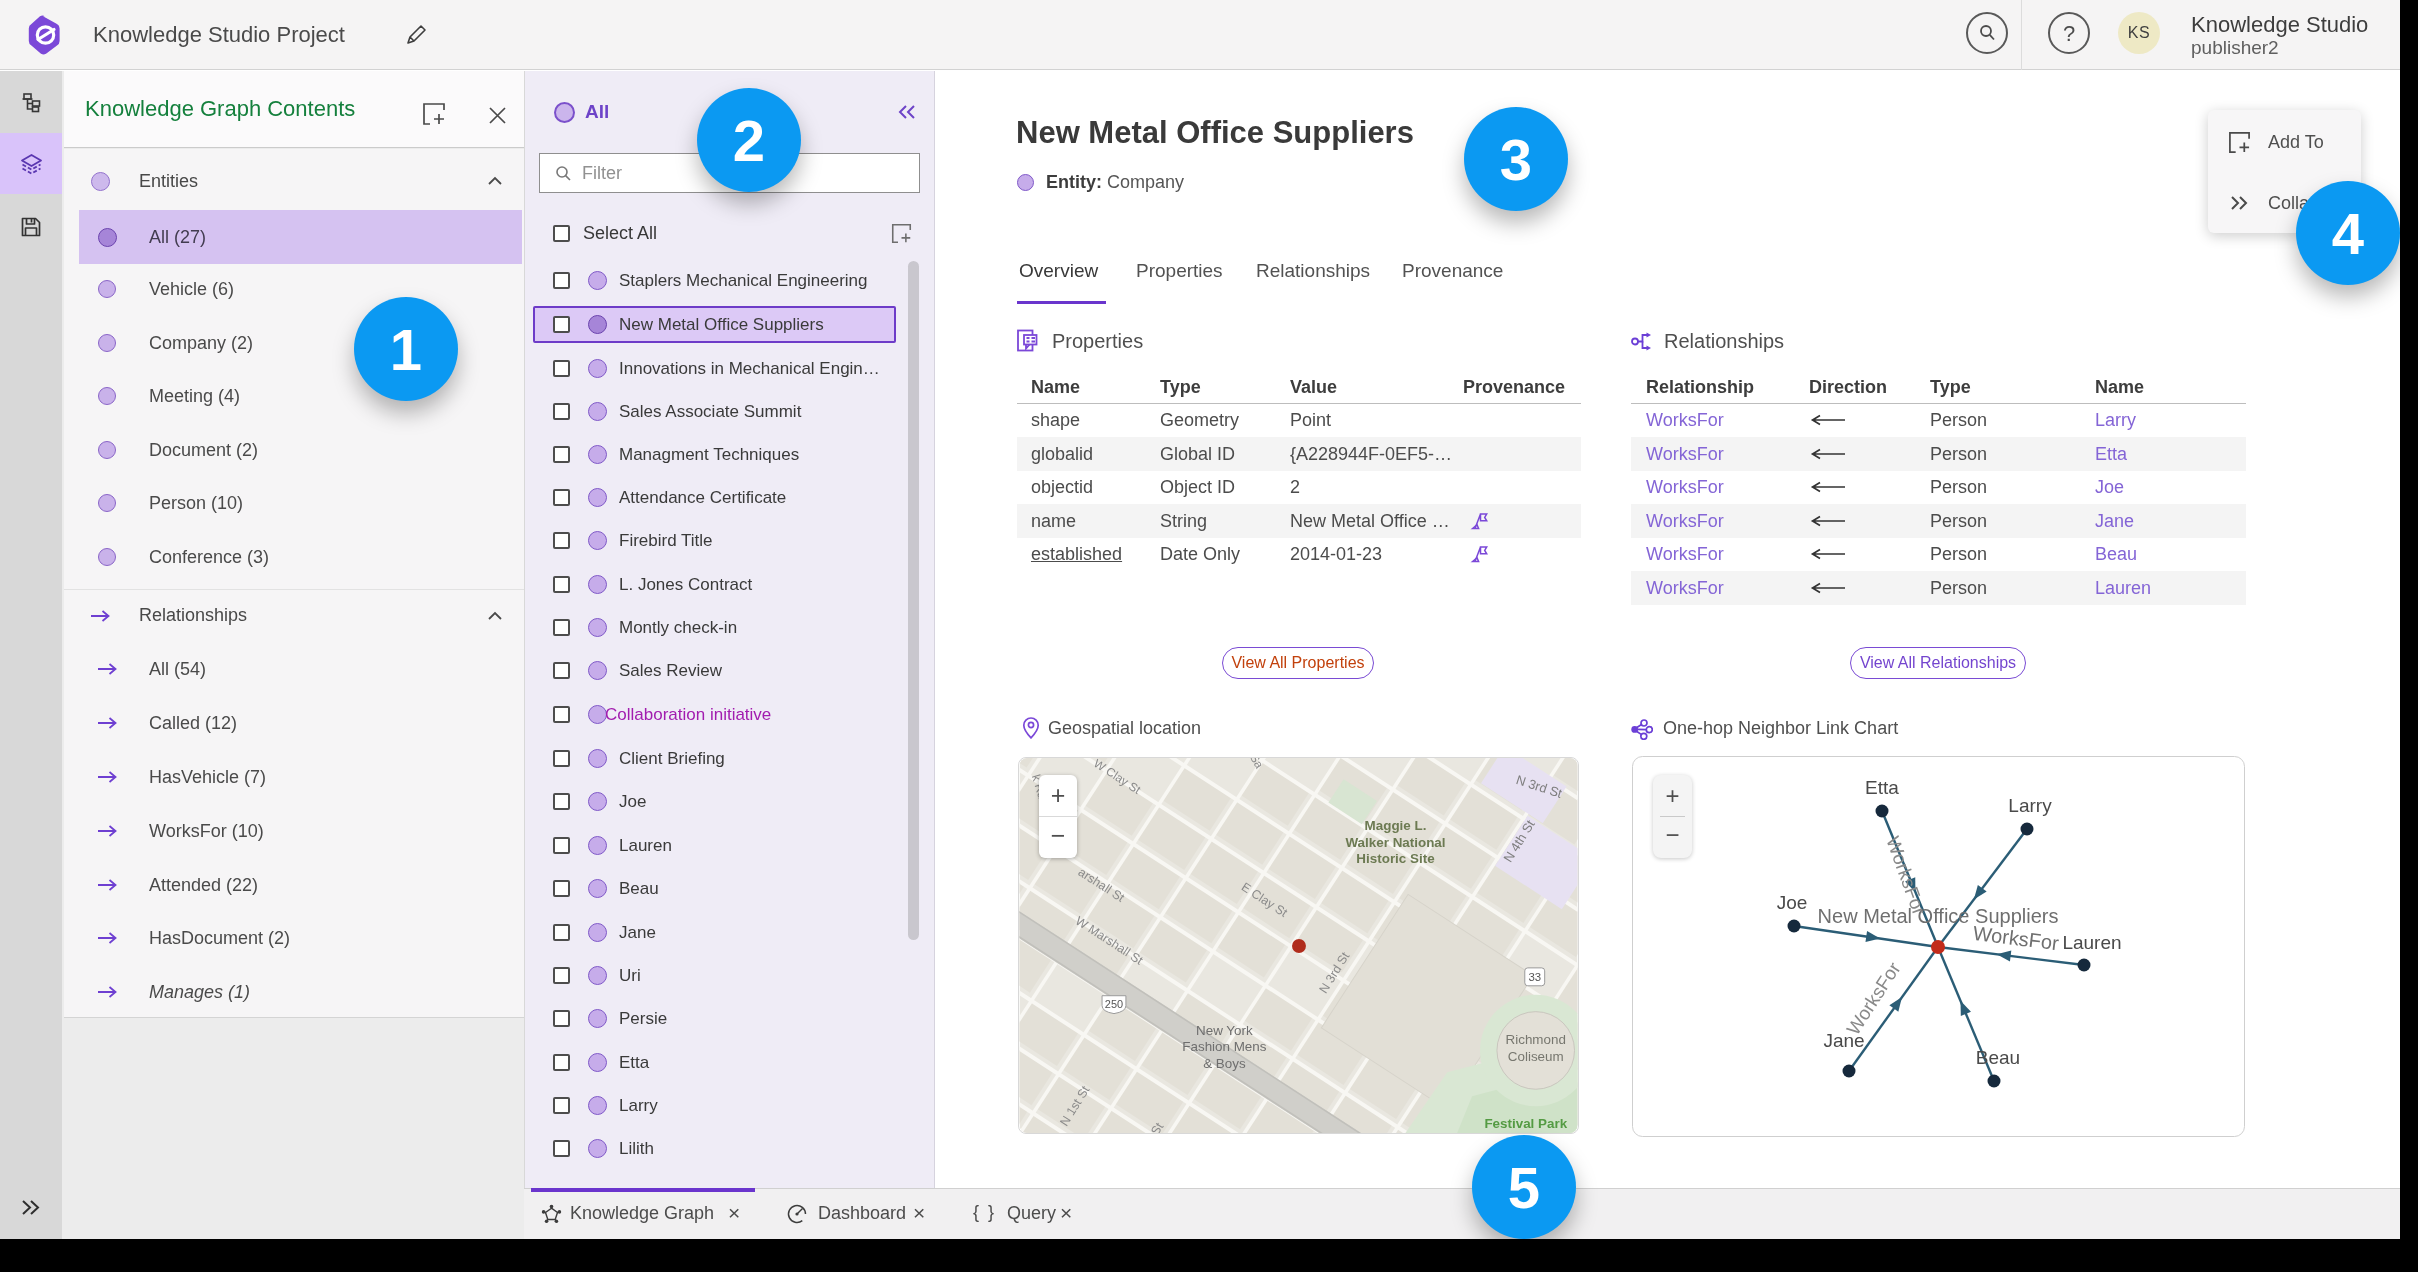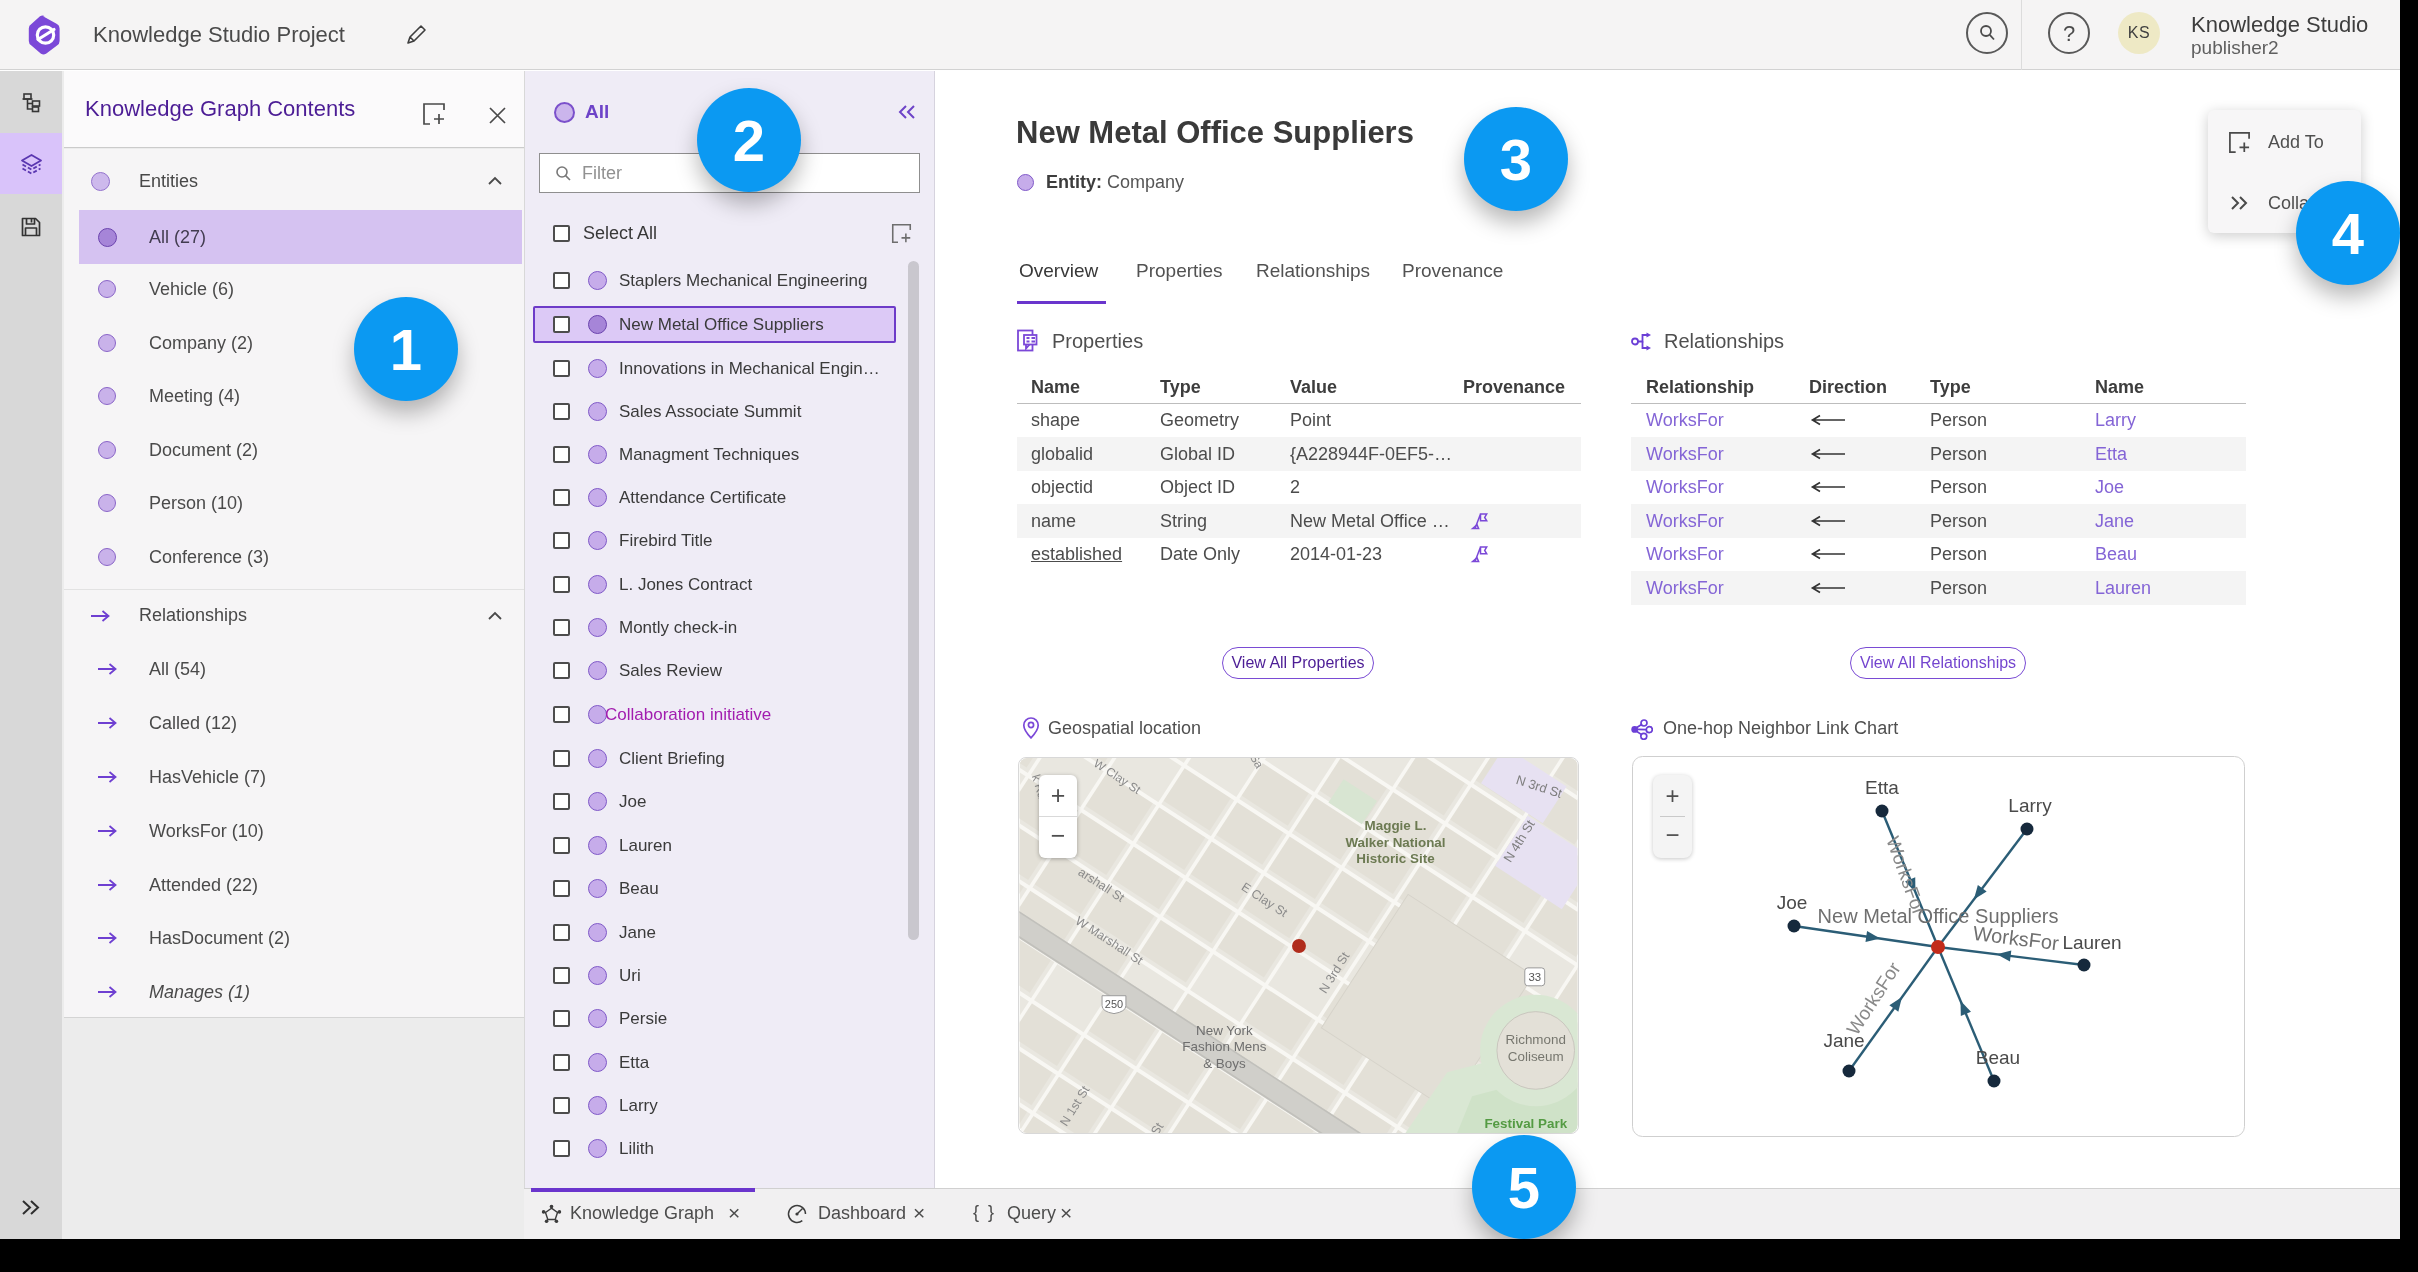--- a/index.html
+++ b/index.html
@@ -62,21 +62,21 @@
         <path d="M11.5 3 v3.5"></path>
  <path d="M5.5 19 v-7 h11 v7"></path>
  </g>
 </svg>
 <svg class="abs" style="left:21px;top:1199px;" width="20" height="17" viewBox="0 0 20 17">
  <path d="M2 2 L9 8.5 L2 15 M10 2 L17 8.5 L10 15" fill="none" stroke="#2e2e2e" stroke-width="2"></path>
 </svg>
 
 <div class="abs" style="left:62px;top:71px;width:462px;height:1168px;background:#ececec;"></div>
 <div class="abs" style="left:64px;top:71px;width:460px;height:77px;background:#fbfafb;border-bottom:1px solid #cbcbcb;"></div>
-<div class="abs" style="left:85px;top:96px;font-size:22px;color:#4c1d95;">Knowledge Graph Contents</div>
+<div class="abs" style="left:85px;top:96px;font-size:22px;color:#15803d;">Knowledge Graph Contents</div>
 <svg class="abs" style="left:422px;top:102px;" width="24" height="24" viewBox="0 0 24 24">
  <path d="M22 8 V2 H2 V22 H8 M12 17 h10 M17 12 v10" fill="none" stroke="#4a4a4a" stroke-width="1.7"></path>
 </svg>
 <svg class="abs" style="left:488px;top:106px;" width="19" height="19" viewBox="0 0 19 19">
  <path d="M2 2 L17 17 M17 2 L2 17" stroke="#4a4a4a" stroke-width="1.7"></path>
 </svg>
 <div class="abs" style="left:64px;top:149px;width:460px;height:869px;background:#f6f5f6;border-bottom:1px solid #d4d4d4;"></div>
 
 <span class="abs circ" style="left:90.5px;top:171.5px;width:19px;height:19px;background:#cdb9ec;border:1.8px solid #9372cd;"></span>
 <div class="abs" style="left:139px;top:171px;font-size:18px;color:#484848;">Entities</div>
@@ -296,21 +296,21 @@
 <div class="abs" style="left:1031px;top:544px;font-size:18px;color:#4c4c4c;text-decoration:underline;">established</div>
 <div class="abs" style="left:1160px;top:544px;font-size:18px;color:#4c4c4c;">Date Only</div>
 <div class="abs" style="left:1290px;top:544px;font-size:18px;color:#4c4c4c;">2014-01-23</div>
 <svg class="abs" style="left:1470px;top:544px;" width="20" height="20" viewBox="0 0 20 20">
       <g fill="none" stroke="#7b48d8" stroke-width="1.5">
         <path d="M5 17.5 L10.5 3 M10.5 3 h6.2 l-2 3.4 2 3.4 h-6.2 Z"></path>
         <path d="M2.6 17.5 L7 13.8 L8.6 17.5 Z"></path>
       </g>
     </svg>
 
-<div class="abs" style="left:1222px;top:647px;width:152px;height:32px;border:1.5px solid #7a4bd4;border-radius:16px;color:#4c1d95;font-size:16px;text-align:center;line-height:29px;">View All Properties</div>
+<div class="abs" style="left:1222px;top:647px;width:152px;height:32px;border:1.5px solid #7a4bd4;border-radius:16px;color:#c2410c;font-size:16px;text-align:center;line-height:29px;">View All Properties</div>
 
 <svg class="abs" style="left:1631px;top:331px;" width="22" height="21" viewBox="0 0 22 21">
  <g fill="none" stroke="#6b3fd6" stroke-width="1.8">
  <circle cx="4" cy="10.5" r="3"></circle>
  <path d="M7 10.5 h4.5 v-6.5 h4.5"></path>
  <path d="M11.5 10.5 v6.5 h4.5"></path>
  </g>
  <path d="M15.5 1.5 L20 4 L15.5 6.5 Z" fill="#6b3fd6"></path>
  <path d="M15.5 14.5 L20 17 L15.5 19.5 Z" fill="#6b3fd6"></path>
 </svg>

